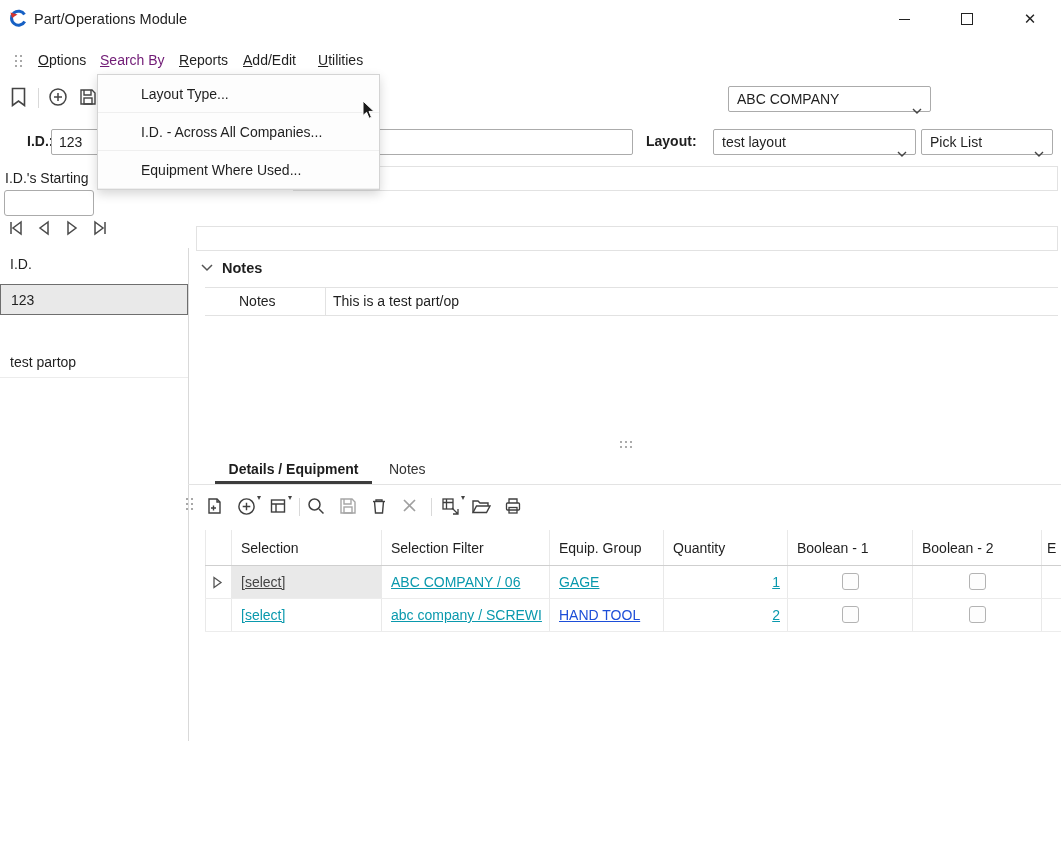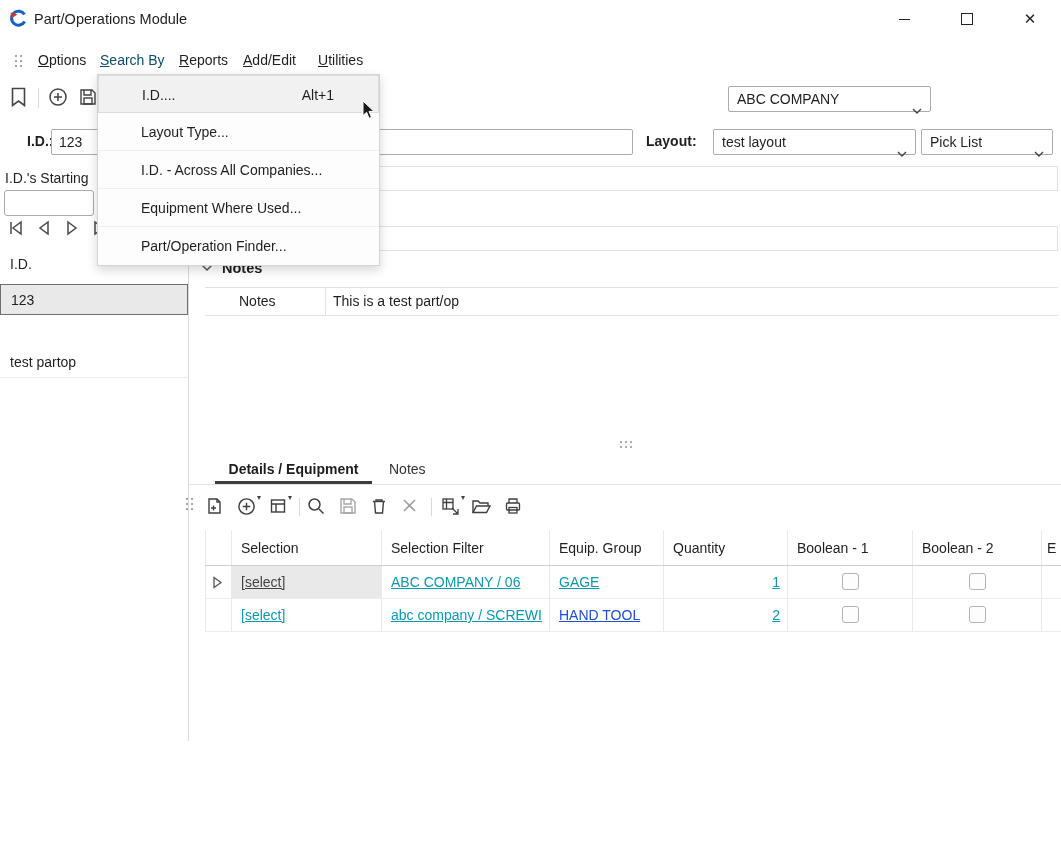--- a/index.html
+++ b/index.html
@@ -65,21 +65,21 @@
   <div class="ab" style="left:0;top:48px;width:1061px;height:26px;">
     <span class="ab grip" style="left:15px;top:7px;">
         <i></i>
         <i></i>
         <i></i>
         <i></i>
         <i></i>
         <i></i>
       </span>
     <span class="ab menu-label" style="left:38px;top:4px;">Options</span>
-    <span class="ab menu-label" style="left:100px;top:4px;color:#0c4a6e;">Search By</span>
+    <span class="ab menu-label" style="left:100px;top:4px;color:#701a75;">Search By</span>
     <span class="ab menu-label" style="left:179px;top:4px;">Reports</span>
     <span class="ab menu-label" style="left:243px;top:4px;">Add/Edit</span>
     <span class="ab menu-label" style="left:318px;top:4px;">Utilities</span>
   </div>
 
   <div class="ab" style="left:0;top:84px;width:1061px;height:30px;">
     <span class="ab tbtn" style="left:10px;top:3px;">
       <svg width="17" height="20" viewBox="0 0 17 20">
           <path d="M2.5 1.5h12v17l-6-4.5-6 4.5z" fill="none" stroke="#444" stroke-width="1.6"></path>
         </svg>
@@ -322,35 +322,28 @@
     <span class="ab link" style="left:353px;top:8px;color:#1d4ed8;">HAND TOOL</span>
     <span class="ab link" style="left:467px;top:8px;width:107px;text-align:right;color:#0a99ad;">2</span>
     <span class="chk" style="left:636px;top:7px;"></span>
     <span class="chk" style="left:763px;top:7px;"></span>
   </div>
 
   <div class="ab" style="left:210px;top:805px;width:62px;height:4px;background:#00b7d8;"></div>
   <div class="ab bold" style="left:222px;top:813px;font-size:14.5px;">Test</div>
 
   <div class="ab dropmenu" style="left:97px;top:74px;width:281px;">
-    <div class="dm-item hl">
-      <span>I.D....</span>
-      <span class="dm-short">Alt+1</span>
-    </div>
     <div class="dm-item">
       <span>Layout Type...</span>
     </div>
     <div class="dm-item">
       <span>I.D. - Across All Companies...</span>
     </div>
     <div class="dm-item">
       <span>Equipment Where Used...</span>
-    </div>
-    <div class="dm-item" style="border-bottom:none;">
-      <span>Part/Operation Finder...</span>
     </div>
   </div>
 
   <span class="ab" style="left:362px;top:100px;z-index:60;">
     <svg width="14" height="20" viewBox="0 0 14 20">
         <path d="M1 1v14.5l3.6-3.2 2.5 6 2.4-1-2.5-5.9H12z" fill="#1a1a1a" stroke="#fff" stroke-width="1"></path>
       </svg>
   </span>
 
 </div>

